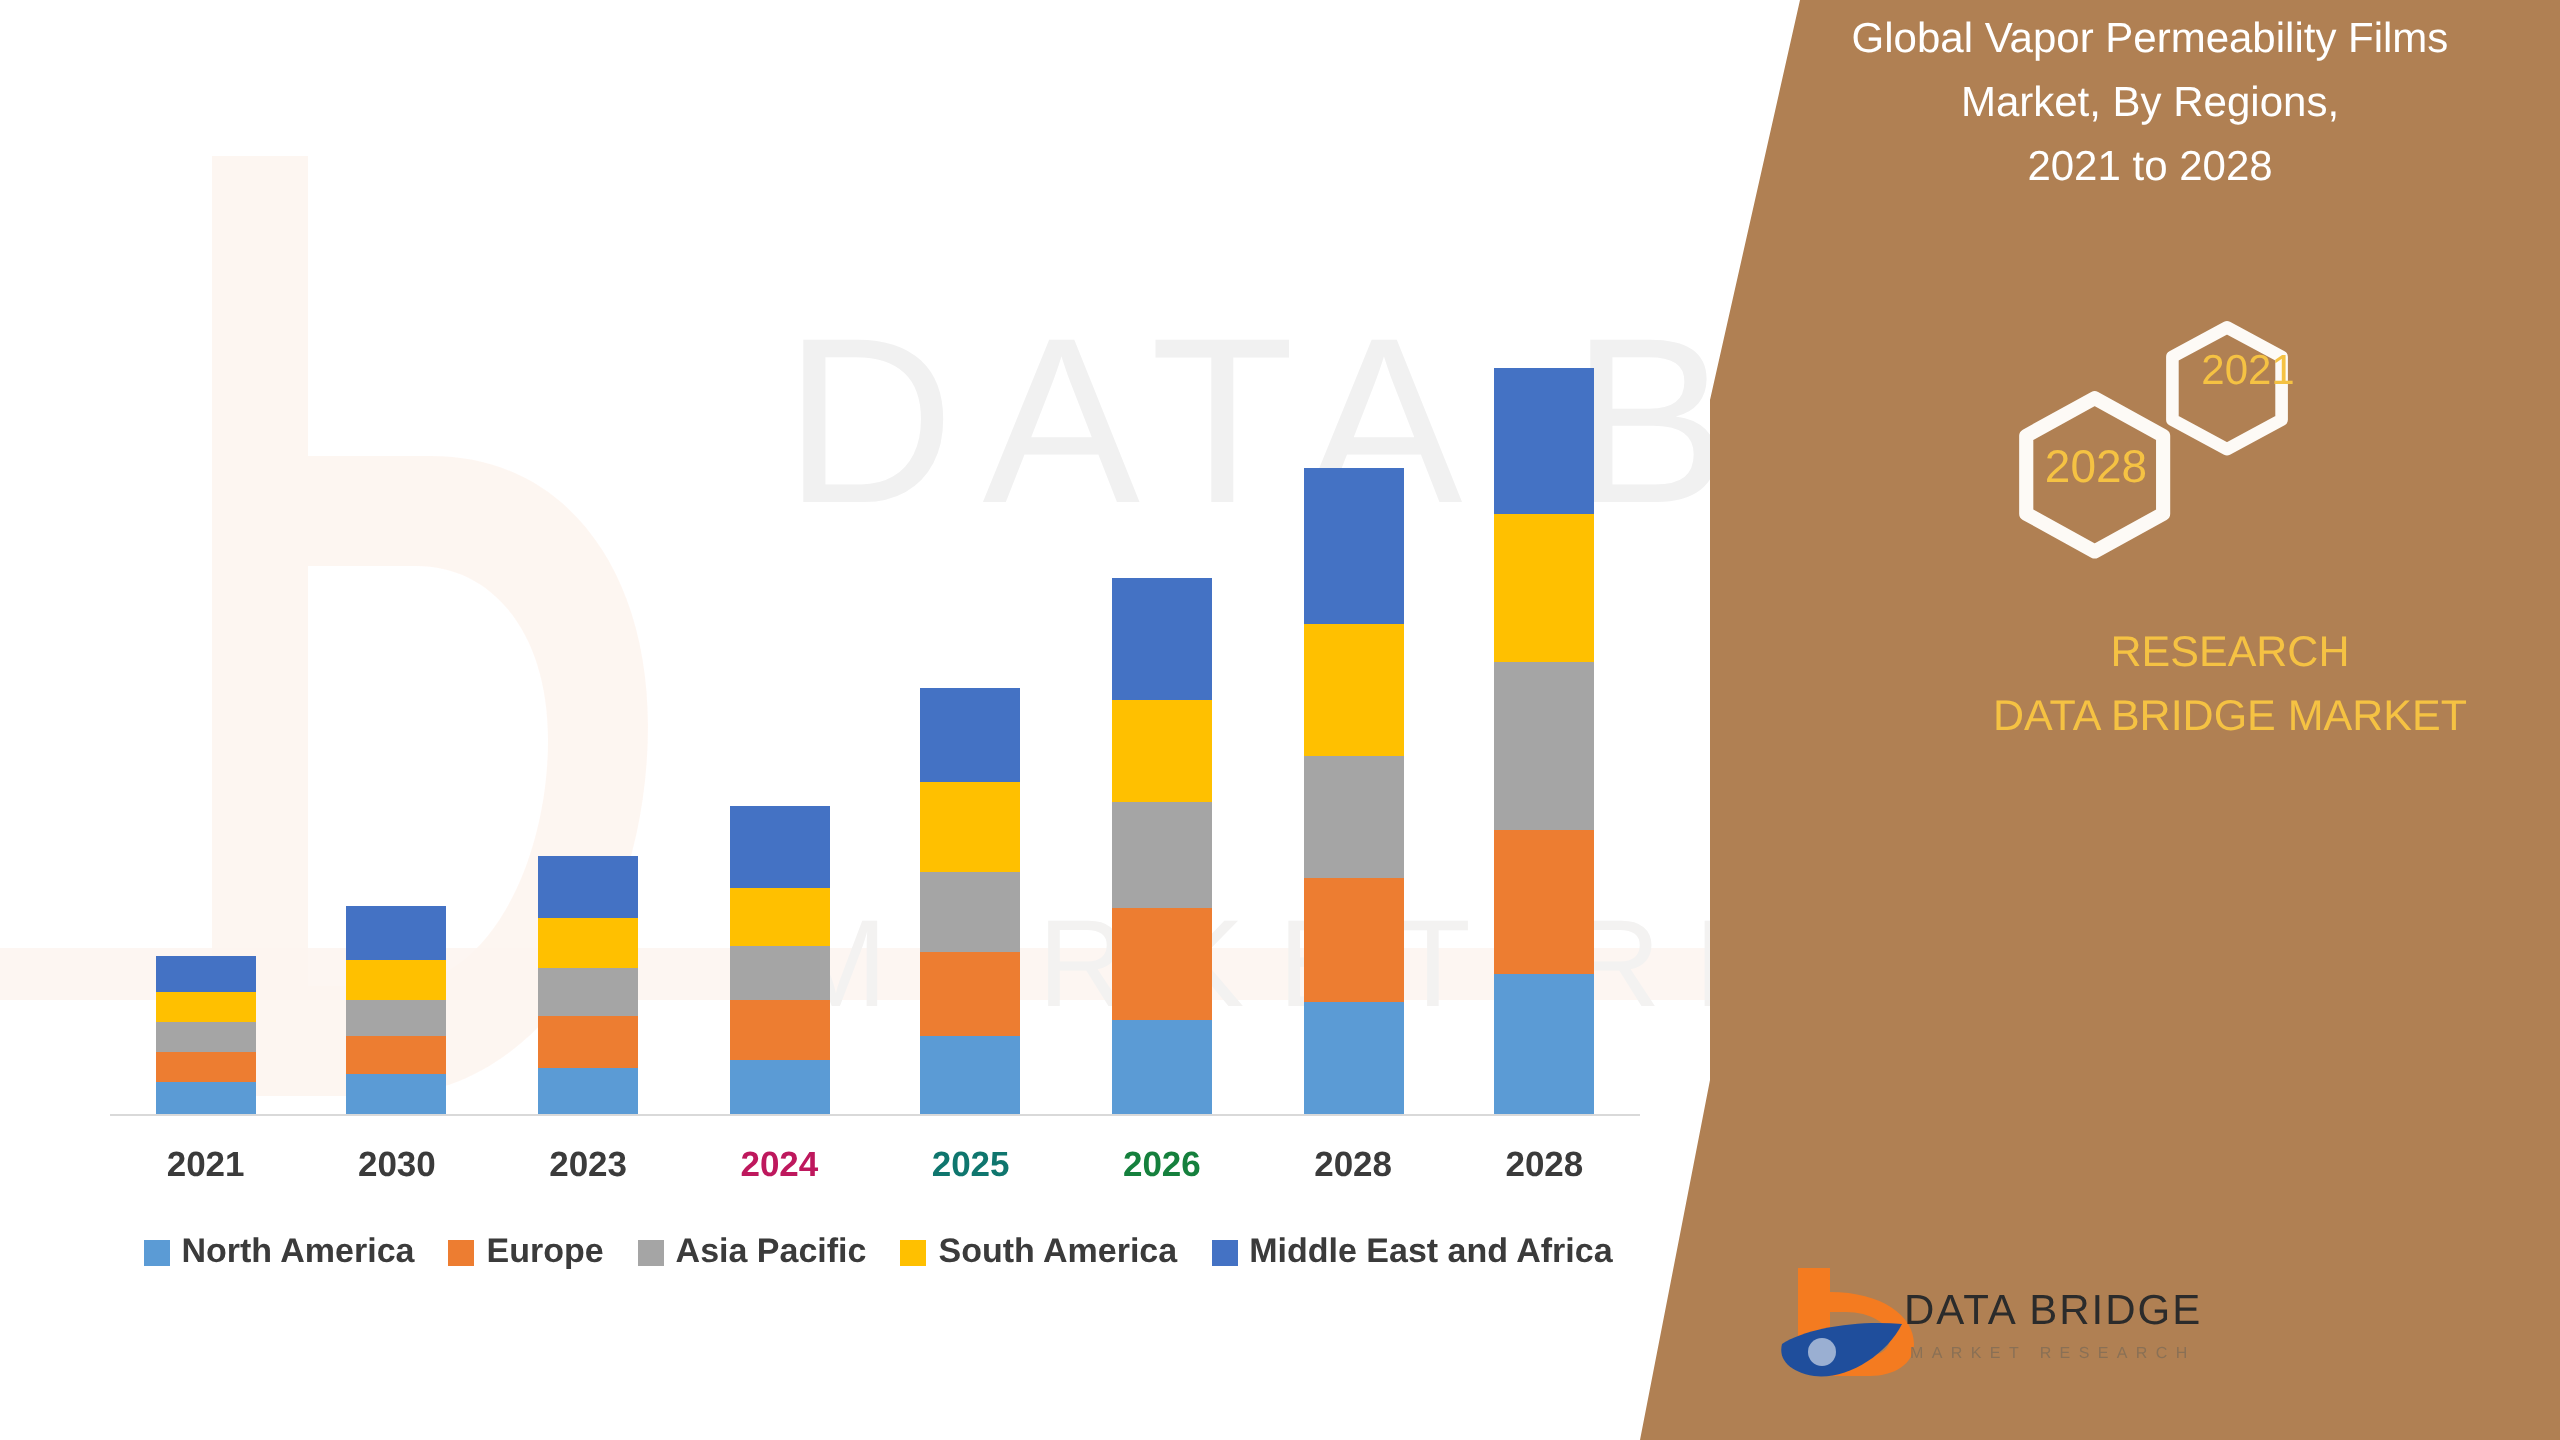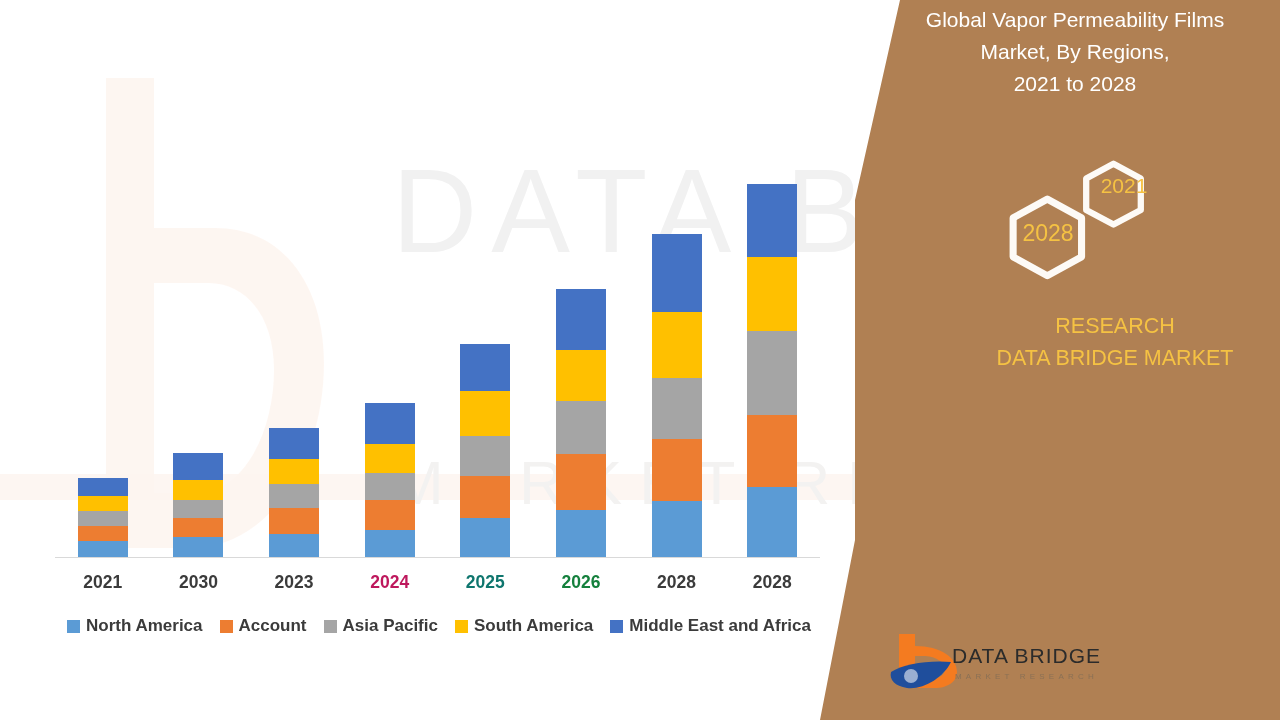--- a/index.html
+++ b/index.html
@@ -364,21 +364,21 @@
       <div class="xlabel" style="color: rgb(59, 59, 59);">2028</div>
     </div>
 
   <div class="legend" id="legend">
       <div class="legend-item">
         <span class="legend-swatch" style="background: rgb(91, 155, 213);"></span>
         <span class="legend-label">North America</span>
       </div>
       <div class="legend-item">
         <span class="legend-swatch" style="background: rgb(237, 125, 49);"></span>
-        <span class="legend-label">Account</span>
+        <span class="legend-label">Europe</span>
       </div>
       <div class="legend-item">
         <span class="legend-swatch" style="background: rgb(165, 165, 165);"></span>
         <span class="legend-label">Asia Pacific</span>
       </div>
       <div class="legend-item">
         <span class="legend-swatch" style="background: rgb(255, 192, 0);"></span>
         <span class="legend-label">South America</span>
       </div>
       <div class="legend-item">

